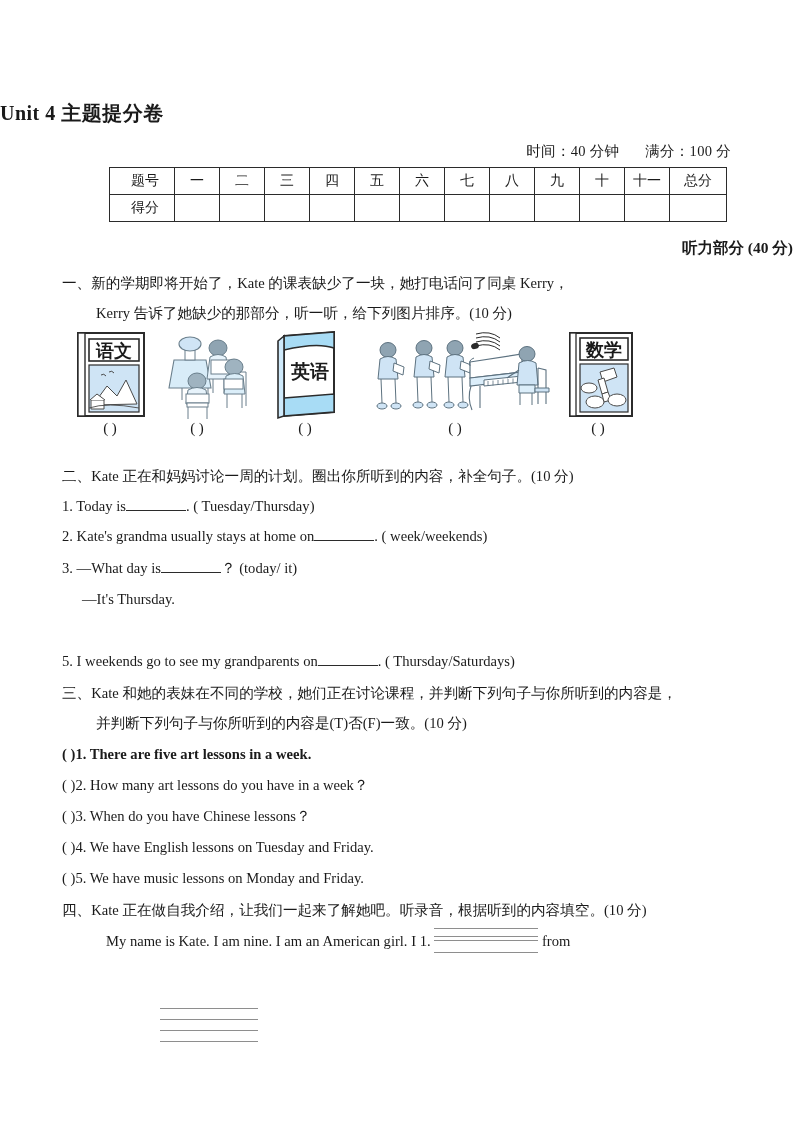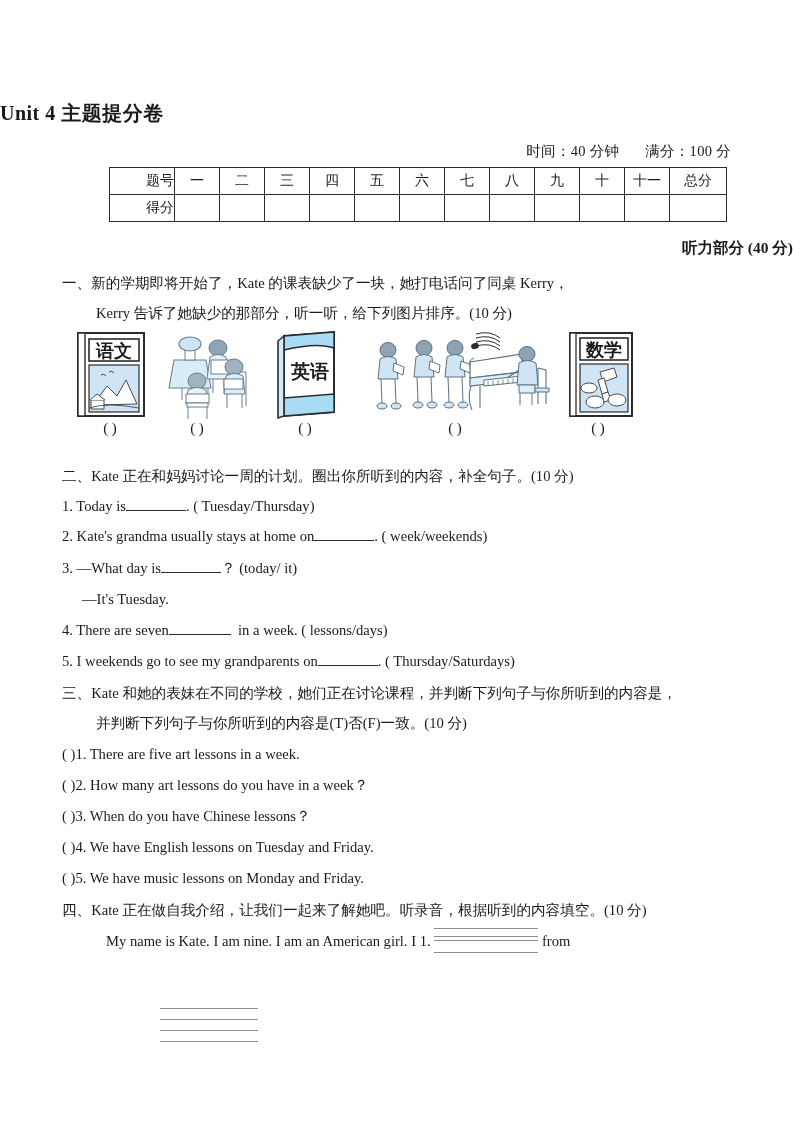--- a/index.html
+++ b/index.html
@@ -54,21 +54,21 @@
   .score-table td {
     border: 1px solid #2b2b2b;
     height: 26px;
     text-align: center;
     vertical-align: middle;
     padding: 0;
   }
   .score-table td.lab {
     width: 58px;
     padding-left: 6px;
-    text-align: right;
+    text-align: center;
   }
   .score-table td.num { width: 44px; }
   .score-table td.tot { width: 56px; }
 
   
   .banner {
     position: absolute;
     top: 238px;
     left: 0;
     width: 793px;
@@ -344,38 +344,34 @@
   <div class="q" style="top:521px; left:62px;">
     <span>2.</span>
     <span>Kate's grandma usually stays at home on</span><span class="blank-ul" style="width:60px;height:14px;"></span><span>. ( week/weekends)</span>
   </div>
 
   <div class="q" style="top:553px; left:62px;">
     <span>3.</span>
     <span>—What day is</span><span class="blank-ul" style="width:60px;height:14px;"></span><span>？ (today/ it)</span>
   </div>
 
-  <div class="q" style="top:584px; left:82px;">—It's Tuesday.</div>
-
-  <div class="q" style="top:615px; left:62px;">
-    <span>4.</span>
-    <span>There are seven</span><span class="blank-ul" style="width:62px;height:14px;"></span>&nbsp;&nbsp;<span>in a week. ( lessons/days)</span>
-  </div>
+  <div class="q" style="top:584px; left:82px;">—It's Thursday.</div>
+
 
   <div class="q" style="top:646px; left:62px;">
     <span>5.</span>
     <span>I weekends go to see my grandparents on</span><span class="blank-ul" style="width:60px;height:14px;"></span><span>. ( Thursday/Saturdays)</span>
   </div>
 
   <div class="q" style="top:678px; left:62px;">
     <span>三、</span><span>Kate 和她的表妹在不同的学校，她们正在讨论课程，并判断下列句子与你所听到的内容是，</span>
   </div>
   <div class="q" style="top:708px; left:96px;">并判断下列句子与你所听到的内容是(T)否(F)一致。(10 分)</div>
 
-  <div class="q" style="top:739px; left:62px;">
+  <div class="q" style="top:739px; left:62px;font-weight:bold;">
     <span>(        )</span><span>1. There are five art lessons in a week.</span>
   </div>
   <div class="q" style="top:770px; left:62px;">
     <span>(        )</span><span>2. How many art lessons do you have in a week？</span>
   </div>
   <div class="q" style="top:801px; left:62px;">
     <span>(        )</span><span>3. When do you have Chinese lessons？</span>
   </div>
   <div class="q" style="top:832px; left:62px;">
     <span>(        )</span><span>4. We have English lessons on Tuesday and Friday.</span>

